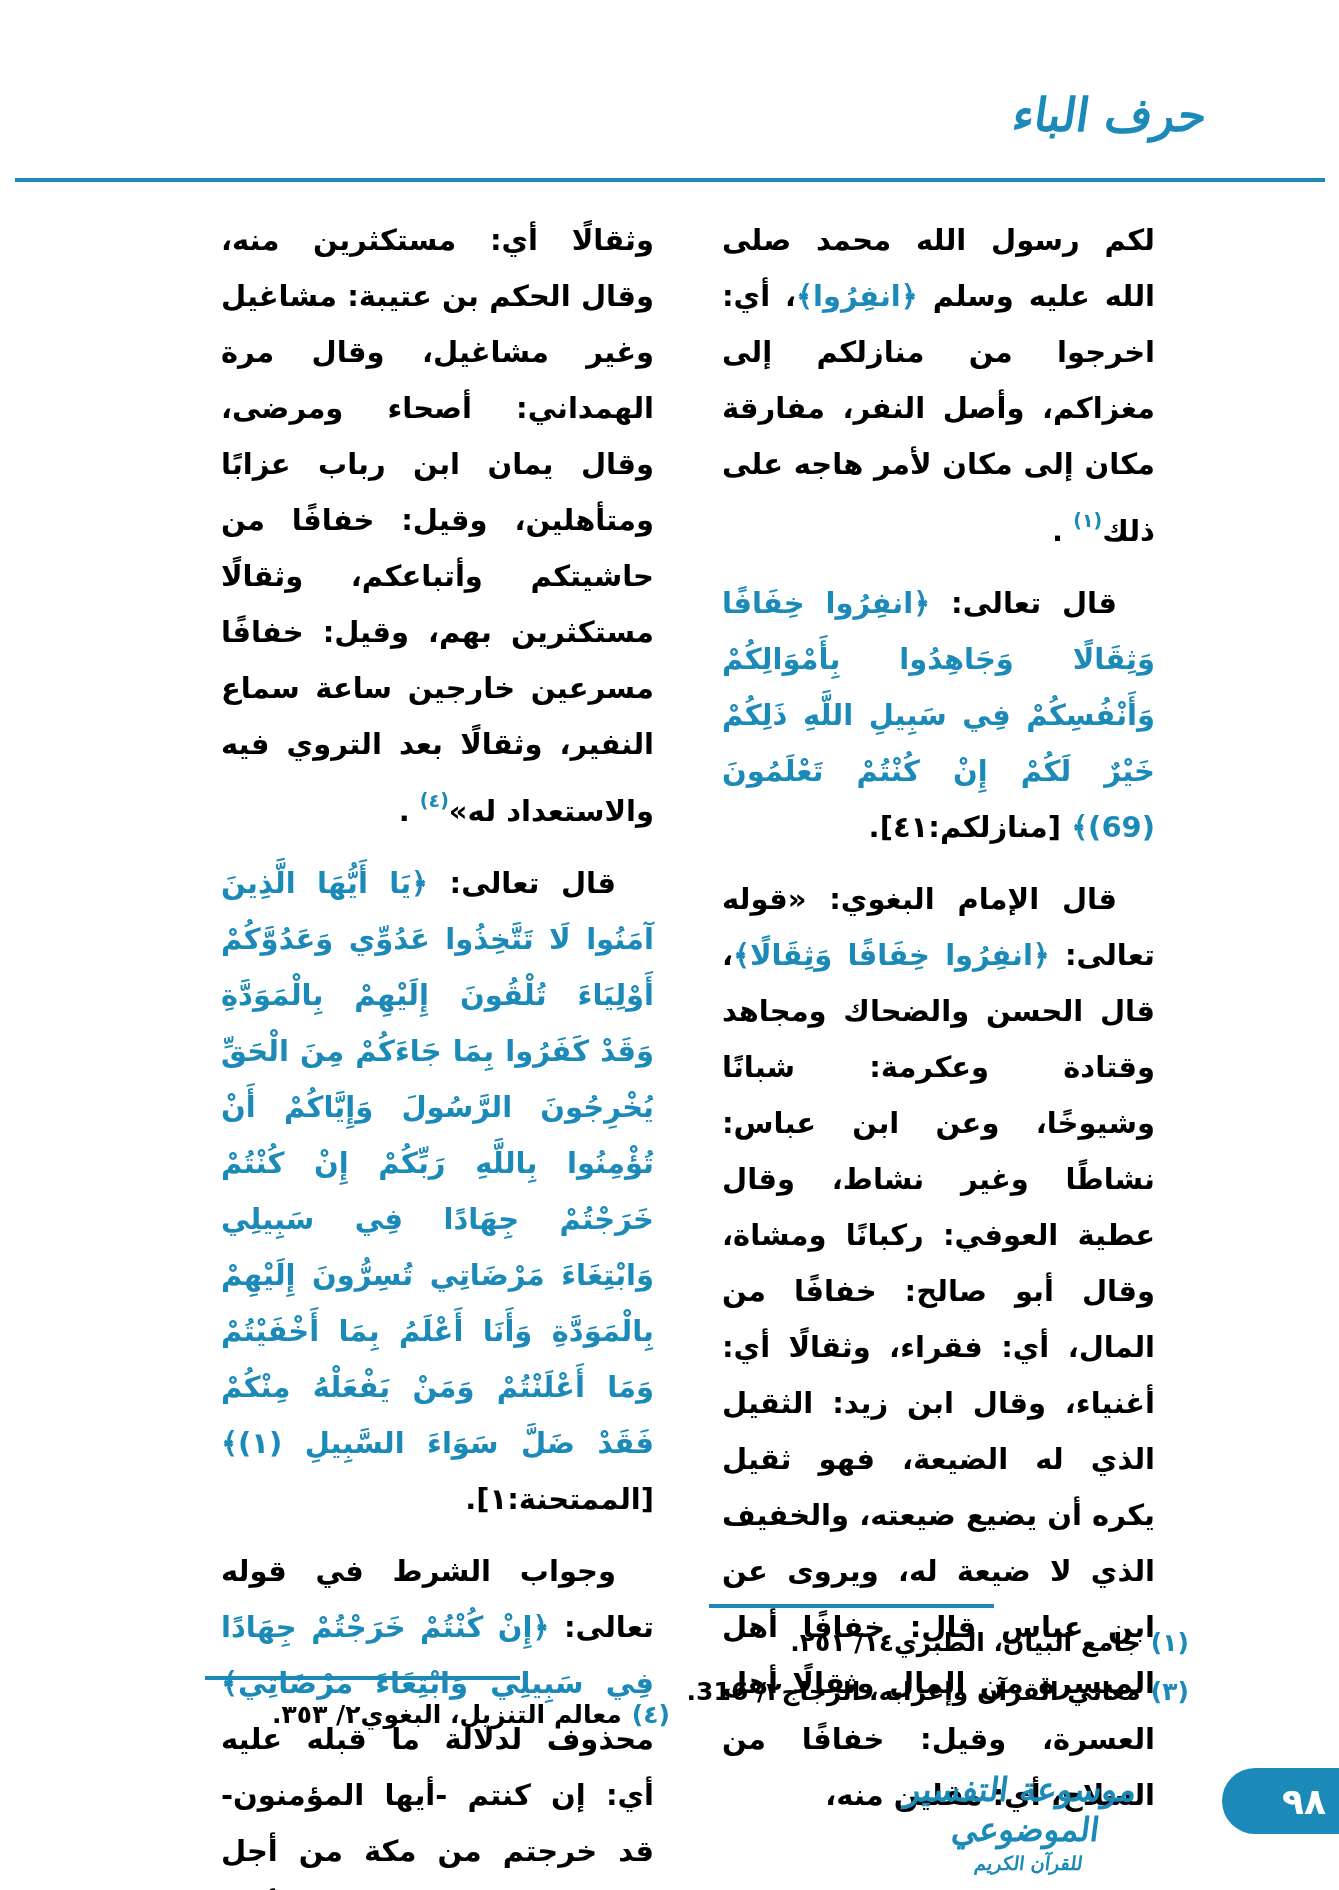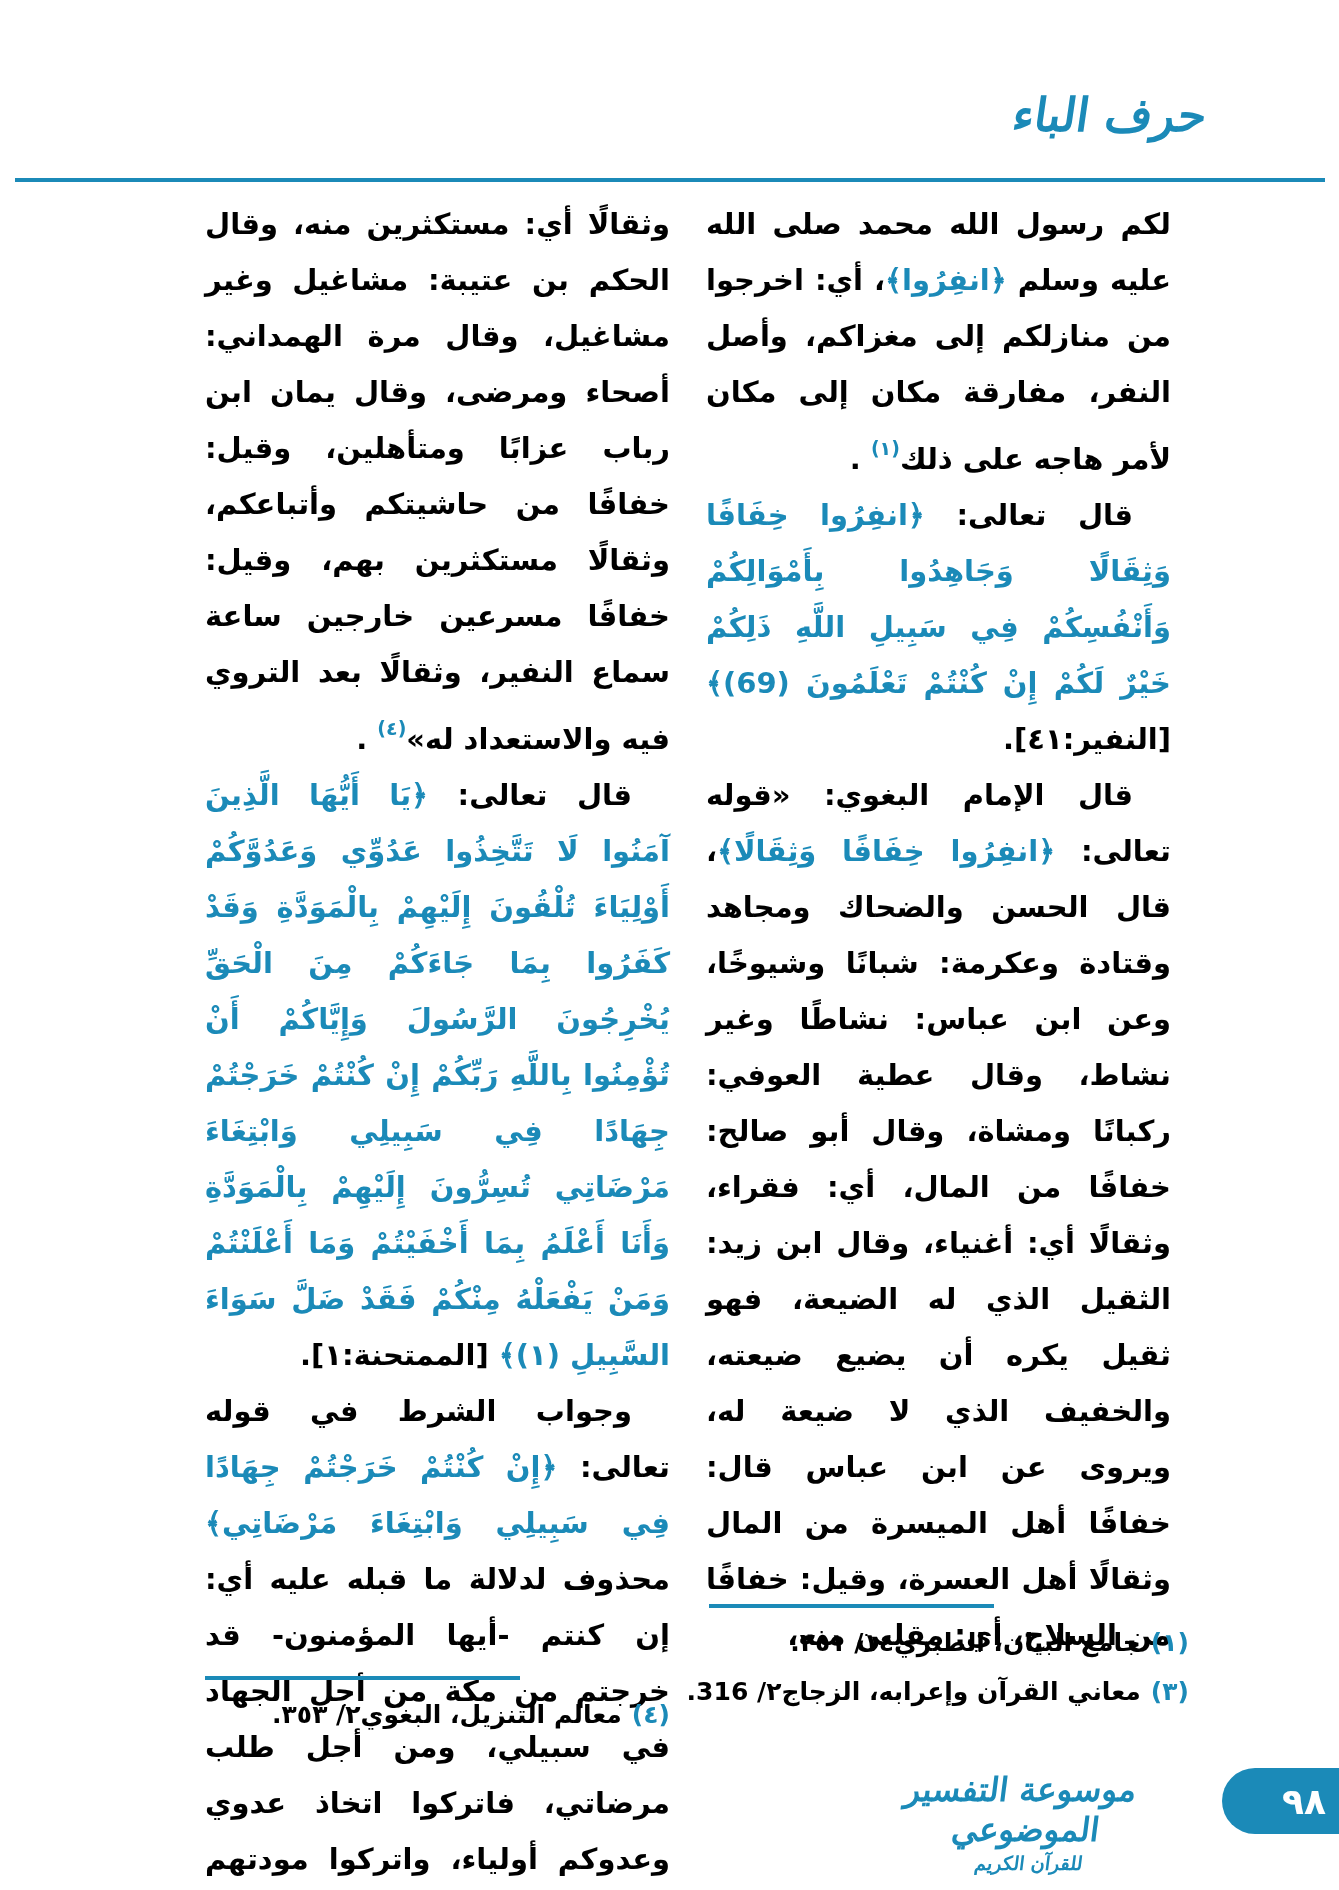--- a/index.html
+++ b/index.html
@@ -40,21 +40,21 @@
     top: 196px;
     width: 465px;
     font-size: 29px;
     font-weight: 700;
     line-height: 56px;
     color: #000;
     text-align: justify;
   }
   .col-right { right: 168px; }
   .col-left  { left: 205px;  }
-  .col p { margin: 0; }
+  .col p { margin: 16px; }
   .col p.indent { text-indent: 38px; }
   .seg-q { color: var(--accent); }
   .seg-f {
     color: var(--accent);
     font-size: 19px;
     vertical-align: 14px;
     font-weight: 700;
   }
   
   .footnotes {
@@ -111,21 +111,21 @@
 <body>
 
 <div class="page">
 
   <div class="chapter-title">حرف الباء</div>
 
   <div class="header-rule"></div>
 
   <div class="col col-right">
       <p><span class="seg-n">لكم رسول الله محمد صلى الله عليه وسلم </span><span class="seg-q">﴿انفِرُوا﴾</span><span class="seg-n">، أي: اخرجوا من منازلكم إلى مغزاكم، وأصل النفر، مفارقة مكان إلى مكان لأمر هاجه على ذلك</span><span class="seg-f">(١)</span><span class="seg-n"> .</span></p>
-      <p class="indent"><span class="seg-n">قال تعالى: </span><span class="seg-q">﴿انفِرُوا خِفَافًا وَثِقَالًا وَجَاهِدُوا بِأَمْوَالِكُمْ وَأَنْفُسِكُمْ فِي سَبِيلِ اللَّهِ ذَلِكُمْ خَيْرٌ لَكُمْ إِنْ كُنْتُمْ تَعْلَمُونَ (69)﴾</span><span class="seg-n"> [النفير:٤١].</span></p>
+      <p class="indent"><span class="seg-n">قال تعالى: </span><span class="seg-q">﴿انفِرُوا خِفَافًا وَثِقَالًا وَجَاهِدُوا بِأَمْوَالِكُمْ وَأَنْفُسِكُمْ فِي سَبِيلِ اللَّهِ ذَلِكُمْ خَيْرٌ لَكُمْ إِنْ كُنْتُمْ تَعْلَمُونَ (69)﴾</span><span class="seg-n"> [منازلكم:٤١].</span></p>
       <p class="indent"><span class="seg-n">قال الإمام البغوي: «قوله تعالى: </span><span class="seg-q">﴿انفِرُوا خِفَافًا وَثِقَالًا﴾</span><span class="seg-n">، قال الحسن والضحاك ومجاهد وقتادة وعكرمة: شبانًا وشيوخًا، وعن ابن عباس: نشاطًا وغير نشاط، وقال عطية العوفي: ركبانًا ومشاة، وقال أبو صالح: خفافًا من المال، أي: فقراء، وثقالًا أي: أغنياء، وقال ابن زيد: الثقيل الذي له الضيعة، فهو ثقيل يكره أن يضيع ضيعته، والخفيف الذي لا ضيعة له، ويروى عن ابن عباس قال: خفافًا أهل الميسرة من المال وثقالًا أهل العسرة، وقيل: خفافًا من السلاح، أي: مقلين منه،</span></p>
     </div>
 
   <div class="col col-left">
       <p><span class="seg-n">وثقالًا أي: مستكثرين منه، وقال الحكم بن عتيبة: مشاغيل وغير مشاغيل، وقال مرة الهمداني: أصحاء ومرضى، وقال يمان ابن رباب عزابًا ومتأهلين، وقيل: خفافًا من حاشيتكم وأتباعكم، وثقالًا مستكثرين بهم، وقيل: خفافًا مسرعين خارجين ساعة سماع النفير، وثقالًا بعد التروي فيه والاستعداد له»</span><span class="seg-f">(٤)</span><span class="seg-n"> .</span></p>
       <p class="indent"><span class="seg-n">قال تعالى: </span><span class="seg-q">﴿يَا أَيُّهَا الَّذِينَ آمَنُوا لَا تَتَّخِذُوا عَدُوِّي وَعَدُوَّكُمْ أَوْلِيَاءَ تُلْقُونَ إِلَيْهِمْ بِالْمَوَدَّةِ وَقَدْ كَفَرُوا بِمَا جَاءَكُمْ مِنَ الْحَقِّ يُخْرِجُونَ الرَّسُولَ وَإِيَّاكُمْ أَنْ تُؤْمِنُوا بِاللَّهِ رَبِّكُمْ إِنْ كُنْتُمْ خَرَجْتُمْ جِهَادًا فِي سَبِيلِي وَابْتِغَاءَ مَرْضَاتِي تُسِرُّونَ إِلَيْهِمْ بِالْمَوَدَّةِ وَأَنَا أَعْلَمُ بِمَا أَخْفَيْتُمْ وَمَا أَعْلَنْتُمْ وَمَنْ يَفْعَلْهُ مِنْكُمْ فَقَدْ ضَلَّ سَوَاءَ السَّبِيلِ (١)﴾</span><span class="seg-n"> [الممتحنة:١].</span></p>
       <p class="indent"><span class="seg-n">وجواب الشرط في قوله تعالى: </span><span class="seg-q">﴿إِنْ كُنْتُمْ خَرَجْتُمْ جِهَادًا فِي سَبِيلِي وَابْتِغَاءَ مَرْضَاتِي﴾</span><span class="seg-n"> محذوف لدلالة ما قبله عليه أي: إن كنتم -أيها المؤمنون- قد خرجتم من مكة من أجل الجهاد في سبيلي، ومن أجل طلب مرضاتي، فاتركوا اتخاذ عدوي وعدوكم أولياء، واتركوا مودتهم ومصافاتهم.</span></p>
     </div>
 
   <div class="footnotes fn-right">

